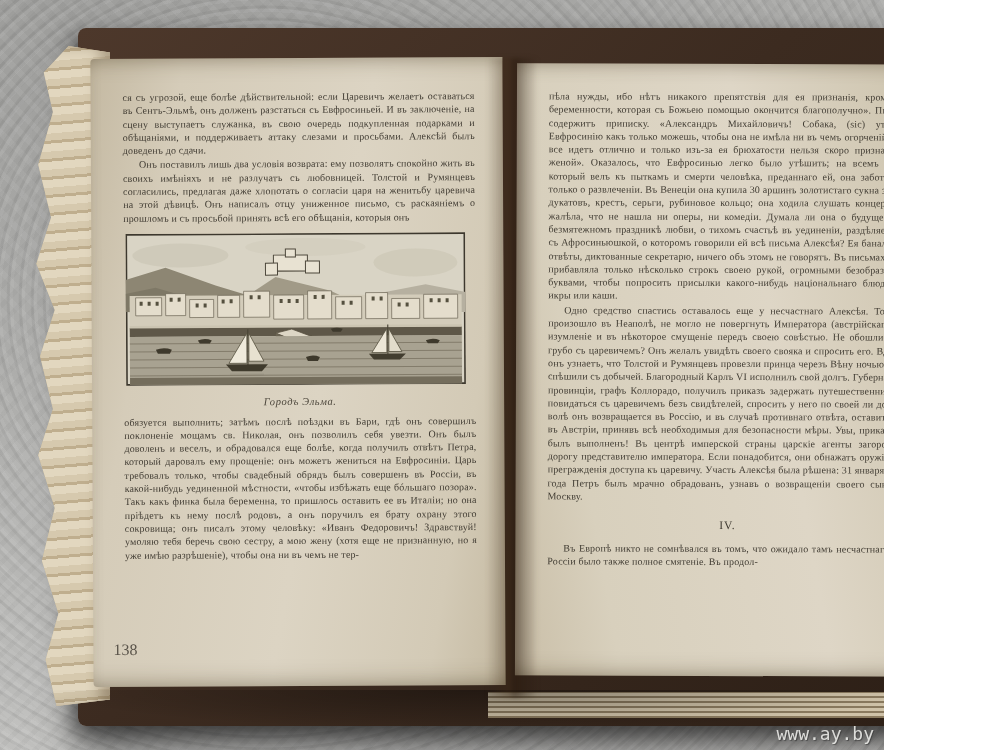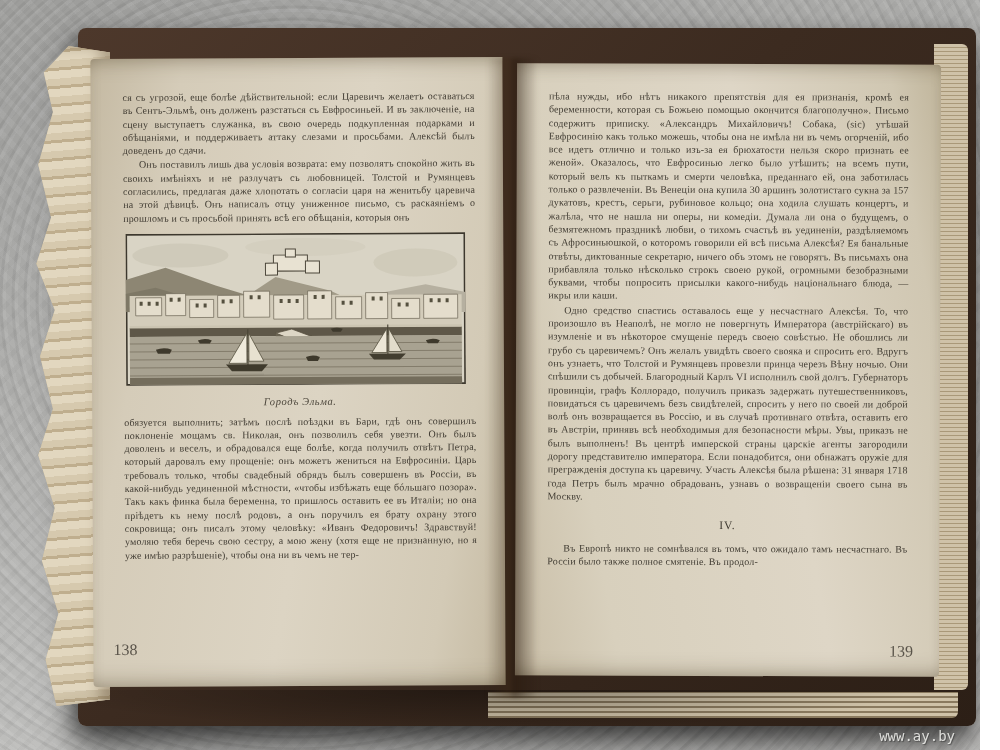--- a/index.html
+++ b/index.html
@@ -1,17 +1,17 @@
 <!DOCTYPE html>
 <html><head>
 <meta charset="utf-8">
 <style>
   html,body{margin:0;padding:0;}
   body{font-family:"Liberation Serif", serif;}
-  .photo{position:relative;width:980px;height:750px;overflow:hidden;
+  .photo{position:relative;width:884px;height:750px;overflow:hidden;
     background:
       radial-gradient(circle at 20% 15%, rgba(255,255,255,.10) 0 2px, transparent 3px),
       radial-gradient(circle at 70% 80%, rgba(255,255,255,.12) 0 2px, transparent 3px),
       repeating-radial-gradient(circle at 30% 40%, rgba(255,255,255,.06) 0 3px, rgba(0,0,0,.05) 4px 6px, transparent 7px 12px),
       linear-gradient(160deg,#9d9d9b 0%, #adadab 35%, #bcbcba 65%, #cecdcb 100%);
   }
   .lace{position:absolute;inset:0;
     background:
       repeating-linear-gradient(45deg, rgba(255,255,255,.05) 0 6px, transparent 6px 14px),
       repeating-linear-gradient(-45deg, rgba(90,90,90,.05) 0 5px, transparent 5px 13px);
@@ -51,22 +51,22 @@
   .para{margin:0 0 1px 0;text-indent:16px;}
   .cont{text-indent:0;}
   .pagenum{position:absolute;font-size:16px;color:#5a544a;}
   .pn-left{left:20px;bottom:28px;}
   .pn-right{right:26px;bottom:16px;}
   .section-head{text-align:center;font-size:11.5px;letter-spacing:1px;margin:16px 0 9px 0;color:#3f3a31;}
   
   .engraving{margin:8px 0 3px 2px;width:340px;}
   .caption{font-style:italic;font-size:10.5px;color:#4c463b;letter-spacing:.6px;margin:4px 0 6px 0;text-align:center;}
   
-  .watermark{position:absolute;right:25px;bottom:6px;z-index:9;
-    font-family:"DejaVu Sans Mono", monospace;font-size:14px;color:rgba(243,243,240,.85);
+  .watermark{position:absolute;right:10px;bottom:6px;z-index:9;
+    font-family:"DejaVu Sans Mono", monospace;font-size:18px;color:rgba(243,243,240,.85);
     text-shadow:1px 1px 1px rgba(40,40,40,.55);}
   .shadow-под{position:absolute;left:40px;top:690px;width:880px;height:40px;background:radial-gradient(ellipse at 50% 0,rgba(0,0,0,.35),transparent 70%);}
 </style>
 </head>
 <body>
 
 <div class="photo">
   <div class="lace"></div>
 
   <div class="book">

